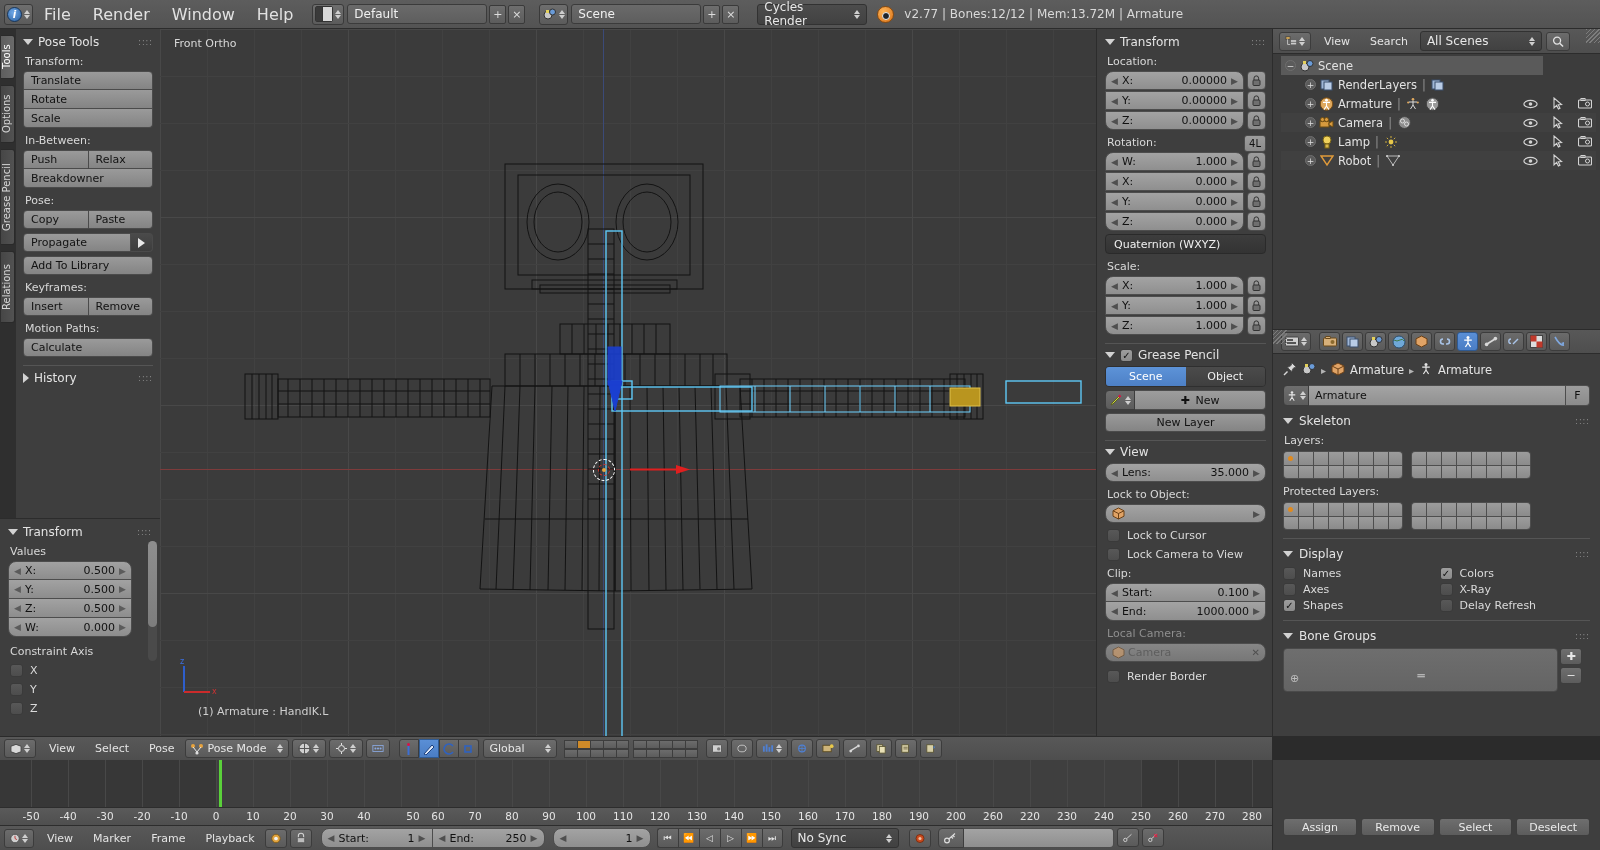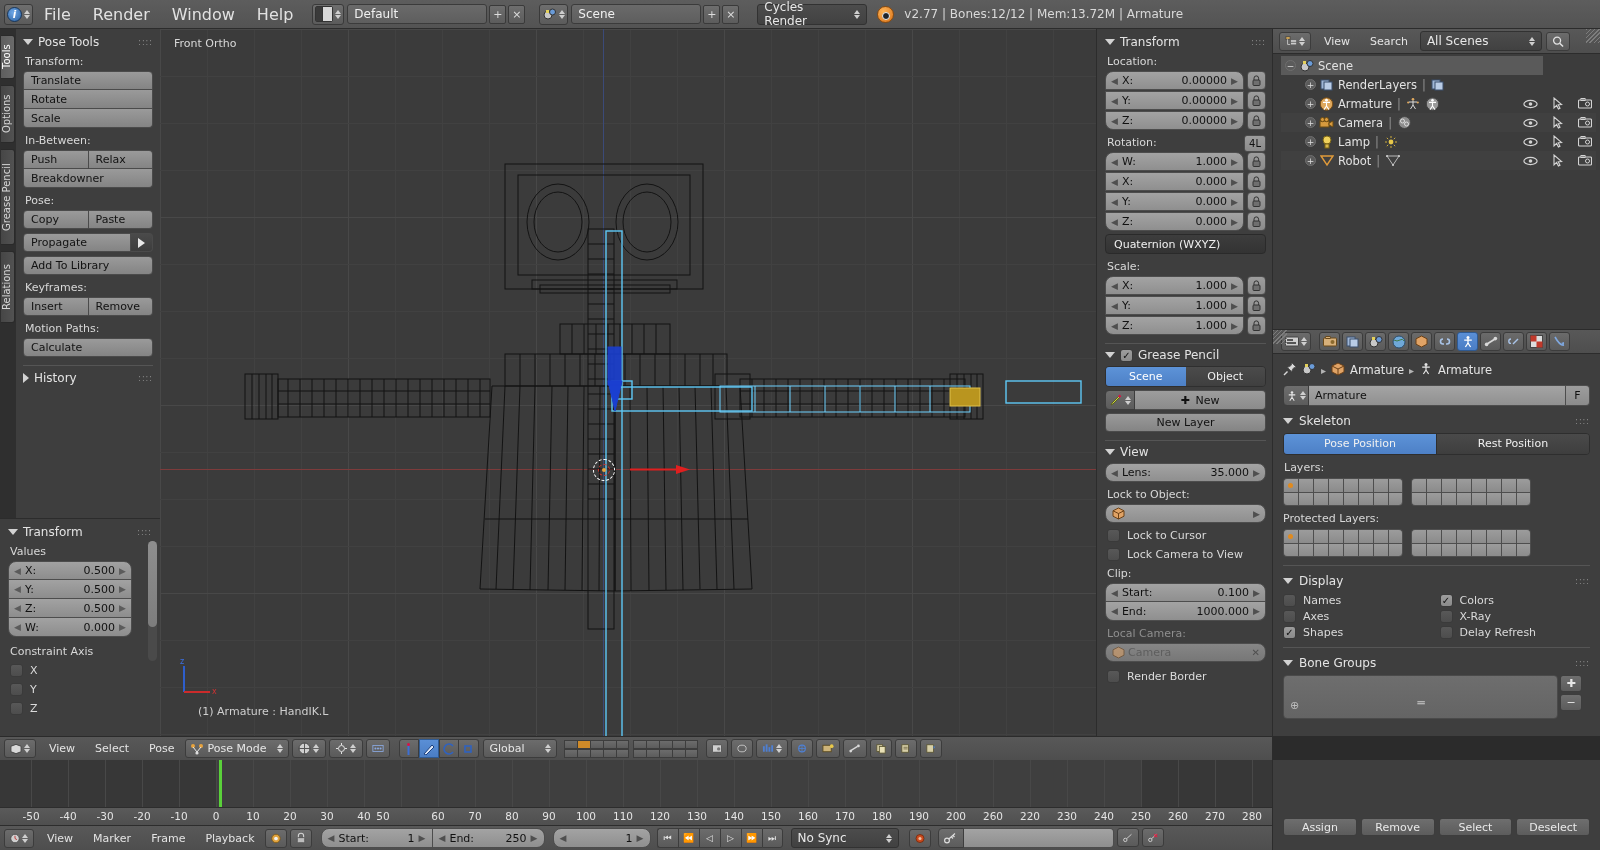--- a/index.html
+++ b/index.html
@@ -1473,24 +1473,20 @@
           </span>
       </div>
       <div class="nm">Armature</div>
       <div class="fb">F</div>
     </div>
 
     <div class="psec">
       <span class="tri-d"></span>
       <span>Skeleton</span>
       <span class="grip">::::</span>
-    </div>
-    <div class="segbar">
-      <div class="sel">Pose Position</div>
-      <div>Rest Position</div>
     </div>
 
     <div class="sec-lab" style="margin-left:1px;">Layers:</div>
     <div class="lay-block">
       <div class="lay-half">
         <div class="lay-line">
           <div class="lcell on"></div>
           <div class="lcell"></div>
             <div class="lcell"></div>
           <div class="lcell"></div>
@@ -1680,21 +1676,21 @@
       <div class="tick" style="left: 31px;">-50</div>
       <div class="tick" style="left: 68px;">-40</div>
       <div class="tick" style="left: 105px;">-30</div>
       <div class="tick" style="left: 142px;">-20</div>
       <div class="tick" style="left: 179px;">-10</div>
       <div class="tick" style="left: 216px;">0</div>
       <div class="tick" style="left: 253px;">10</div>
       <div class="tick" style="left: 290px;">20</div>
       <div class="tick" style="left: 327px;">30</div>
       <div class="tick" style="left: 364px;">40</div>
-      <div class="tick" style="left: 383px;">50</div>
+      <div class="tick" style="left: 413px;">50</div>
       <div class="tick" style="left: 438px;">60</div>
       <div class="tick" style="left: 475px;">70</div>
       <div class="tick" style="left: 512px;">80</div>
       <div class="tick" style="left: 549px;">90</div>
       <div class="tick" style="left: 586px;">100</div>
       <div class="tick" style="left: 623px;">110</div>
       <div class="tick" style="left: 660px;">120</div>
       <div class="tick" style="left: 697px;">130</div>
       <div class="tick" style="left: 734px;">140</div>
       <div class="tick" style="left: 771px;">150</div>

